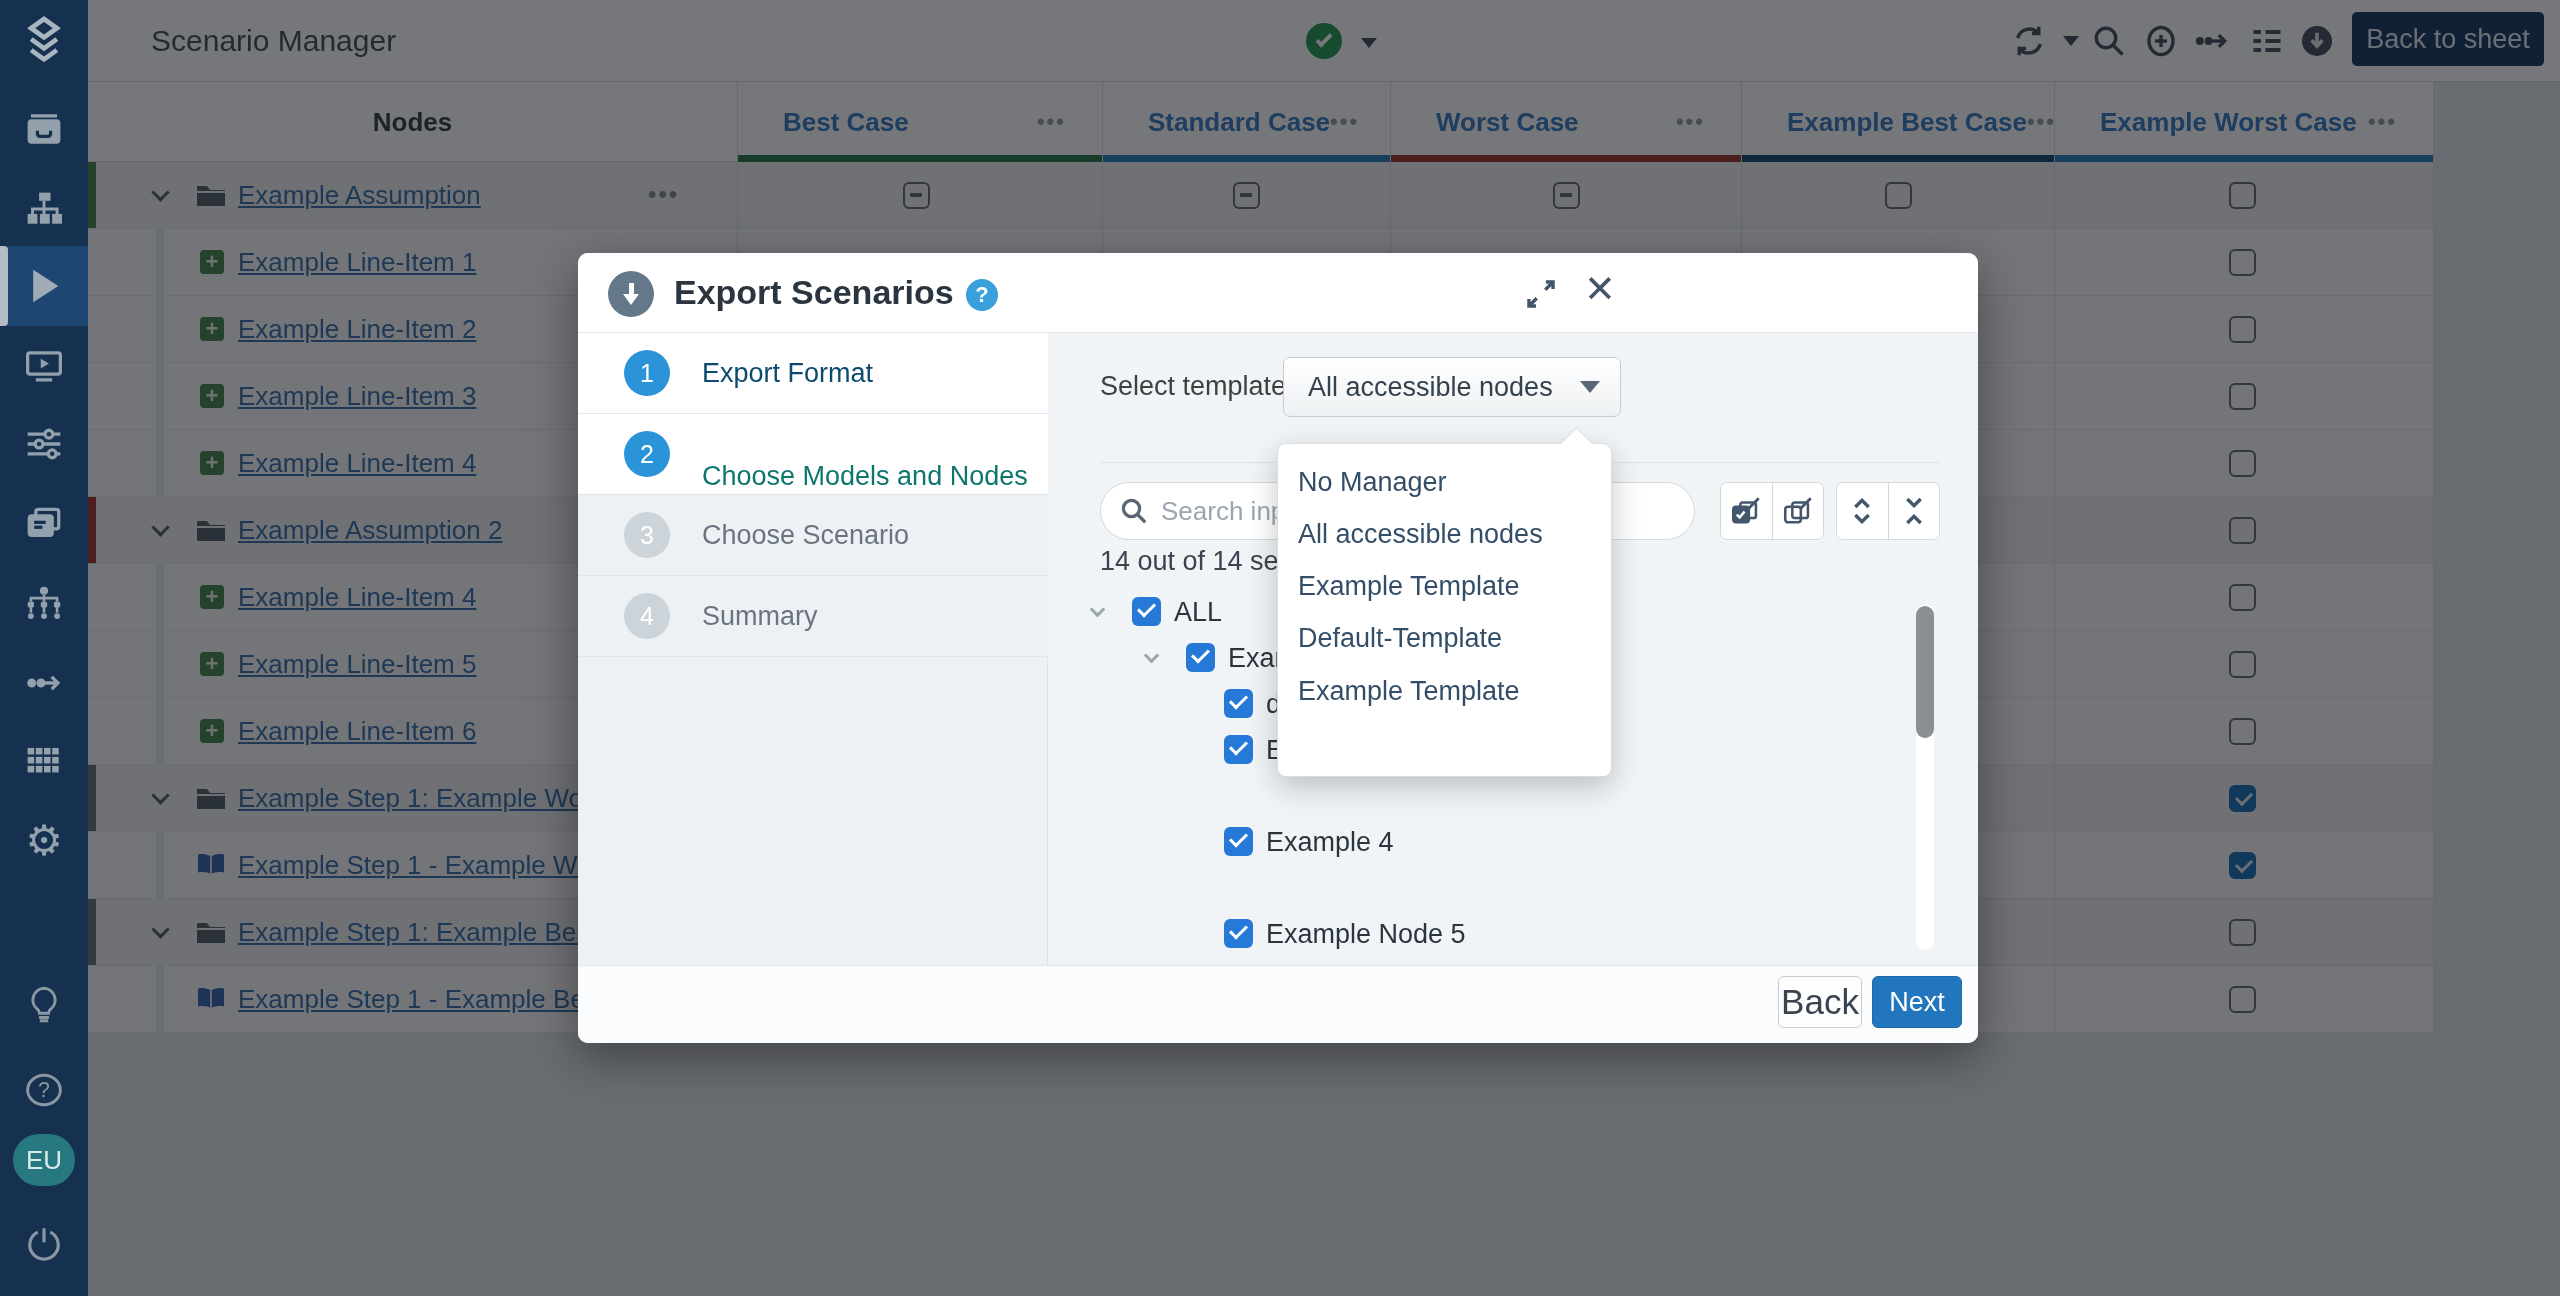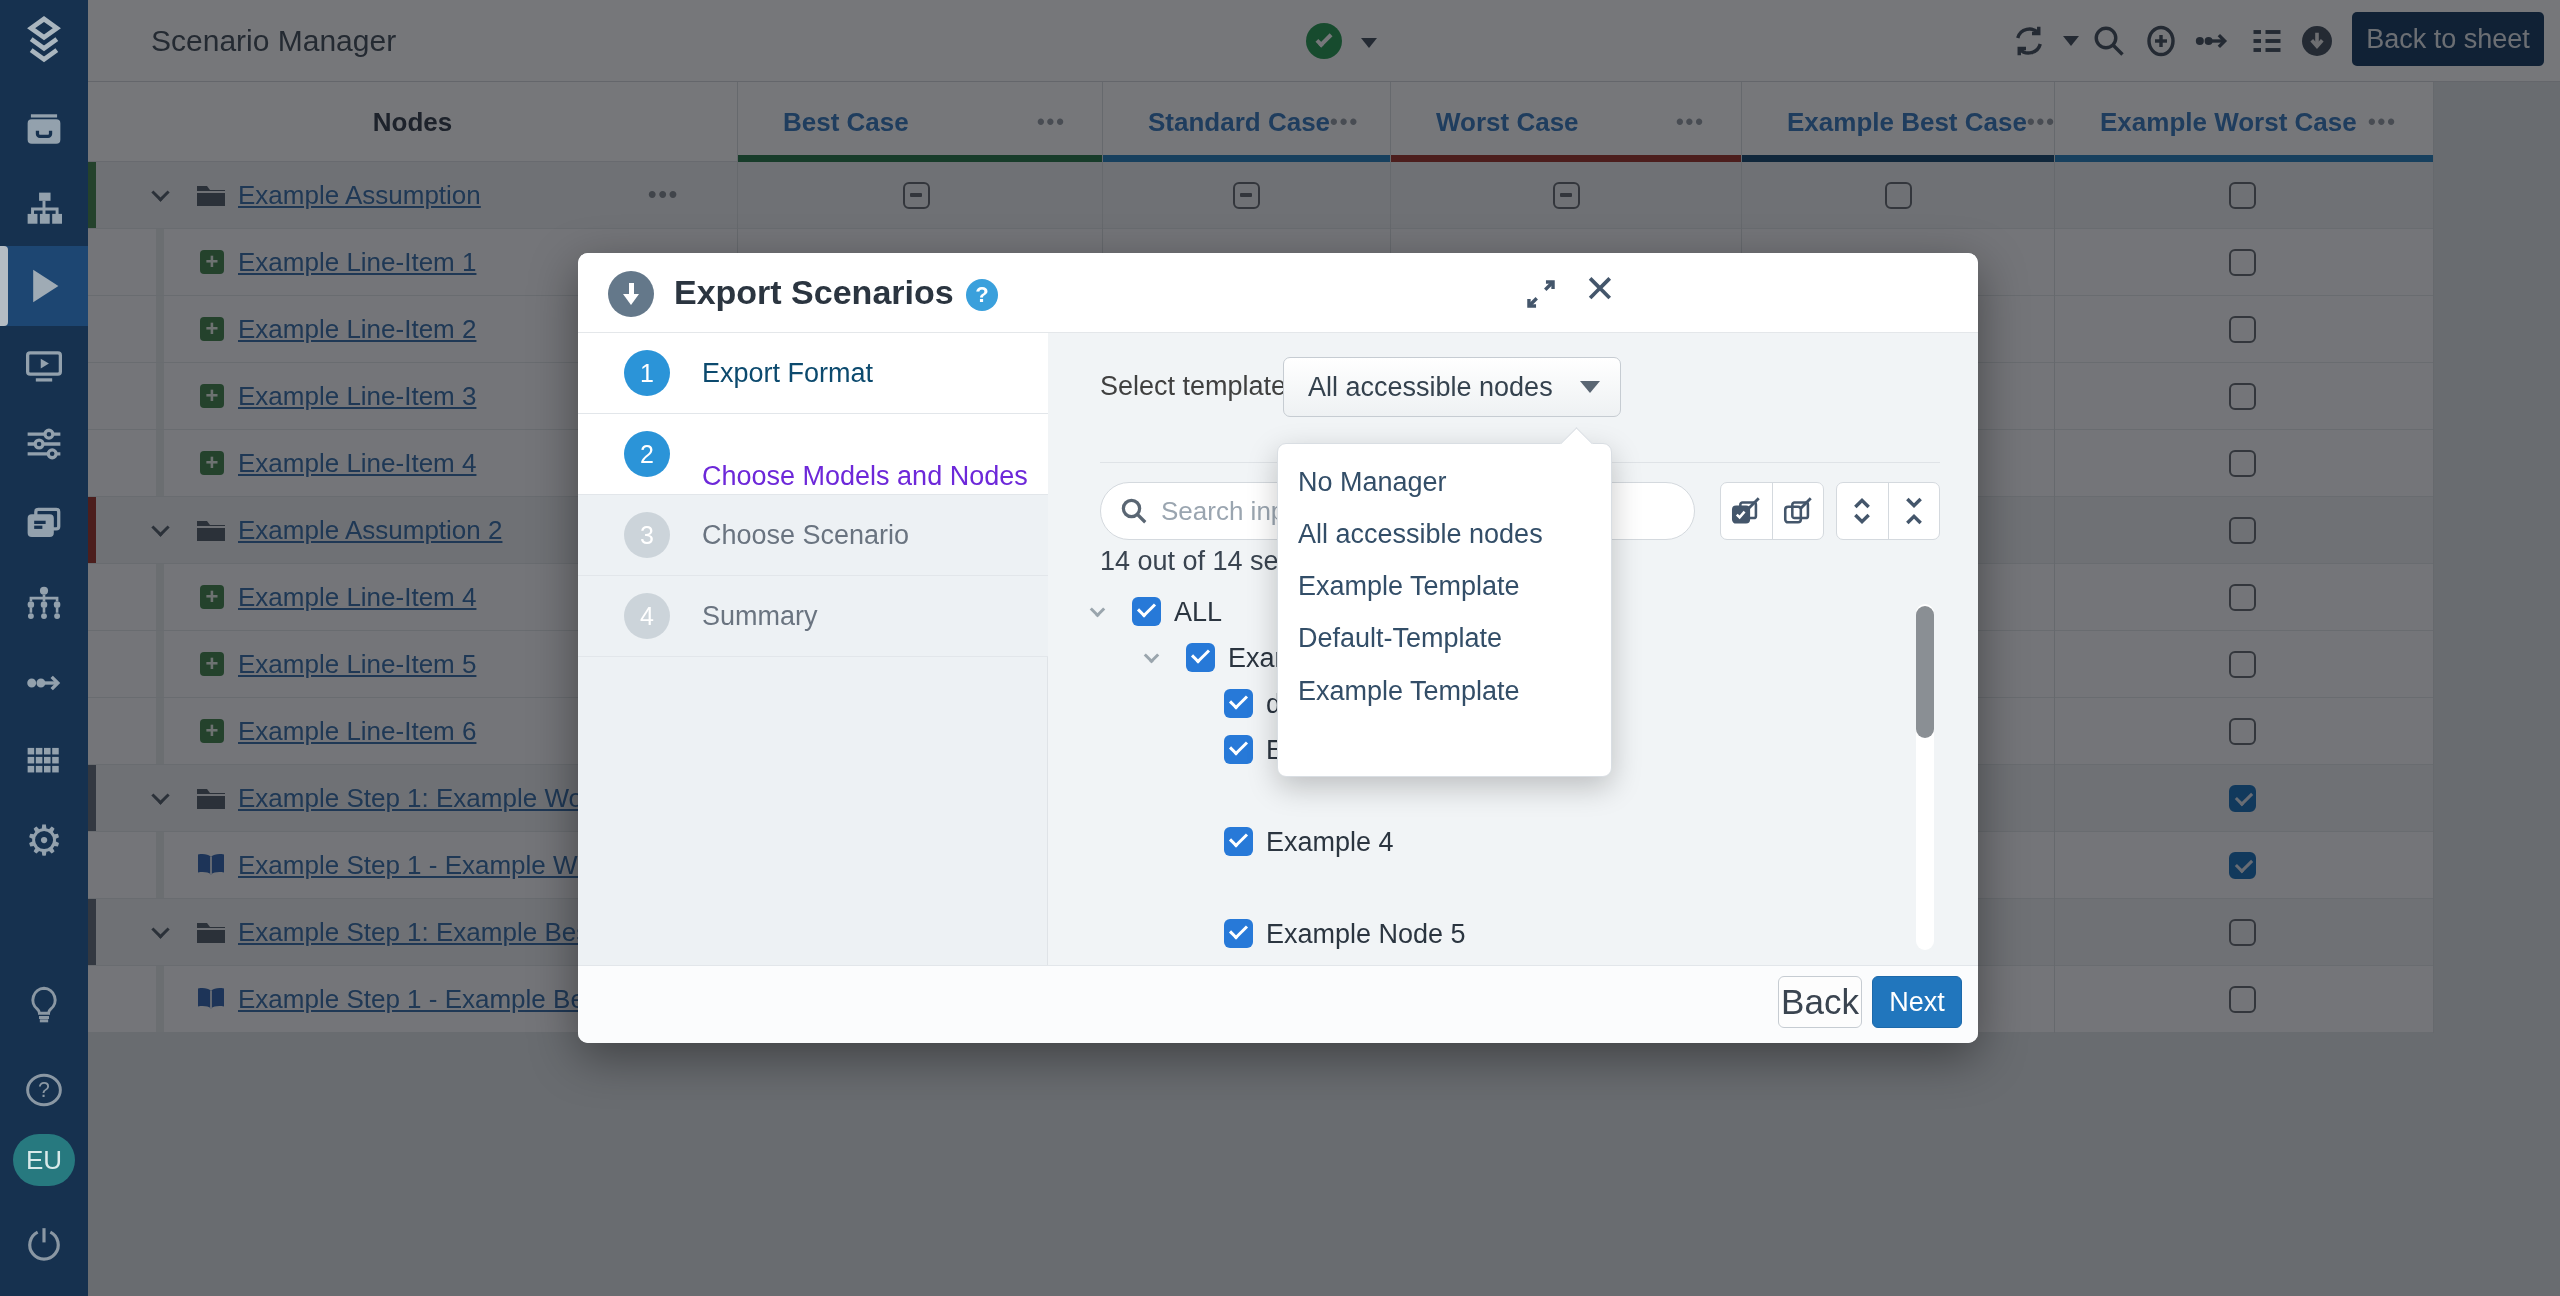--- a/index.html
+++ b/index.html
@@ -86,21 +86,21 @@
   
   #steps { position:absolute; left:0; top:80px; width:470px; height:632px; background:#edf1f4; border-right:1px solid #dfe3e7; }
   .step { position:absolute; left:0; width:470px; height:81px; border-bottom:1px solid #e2e6ea; display:flex; align-items:center; cursor:pointer; }
   .step.done { background:#ffffff; }
   .step.todo { background:#edf1f4; }
   .snum { width:46px; height:46px; border-radius:50%; margin-left:46px; color:#fff; font-size:25px;
           display:flex; align-items:center; justify-content:center; flex:0 0 auto; }
   .step.done .snum { background:#2b94d8; }
   .step.todo .snum { background:#ccd4da; }
   .slbl { margin-left:32px; font-size:27px; color:#0c4a6e; white-space:nowrap; }
-  .step.active .slbl { color:#6d28d9;margin-top:44px; }
+  .step.active .slbl { color:#0f766e;margin-top:44px; }
   .step.todo .slbl { color:#6a7480; }
 
   
   #m-lbl-template { position:absolute; left:522px; top:118px; font-size:27px; color:#404040; }
   #dd-btn { position:absolute; left:705px; top:104px; width:338px; height:60px; border:1px solid #c6ccd2; border-radius:7px;
             background:linear-gradient(#ffffff,#eef1f3); display:flex; align-items:center; justify-content:space-between;
             padding:0 20px 0 24px; cursor:pointer; }
   #dd-btn .ddtext { font-size:27px; color:#35424e; }
   #dd-btn .caret-dn { border-left-width:10px; border-right-width:10px; border-top-width:12px; border-top-color:#5a6673; }
   #c-divider { position:absolute; left:522px; top:209px; width:840px; height:1px; background:#dfe3e7; }

